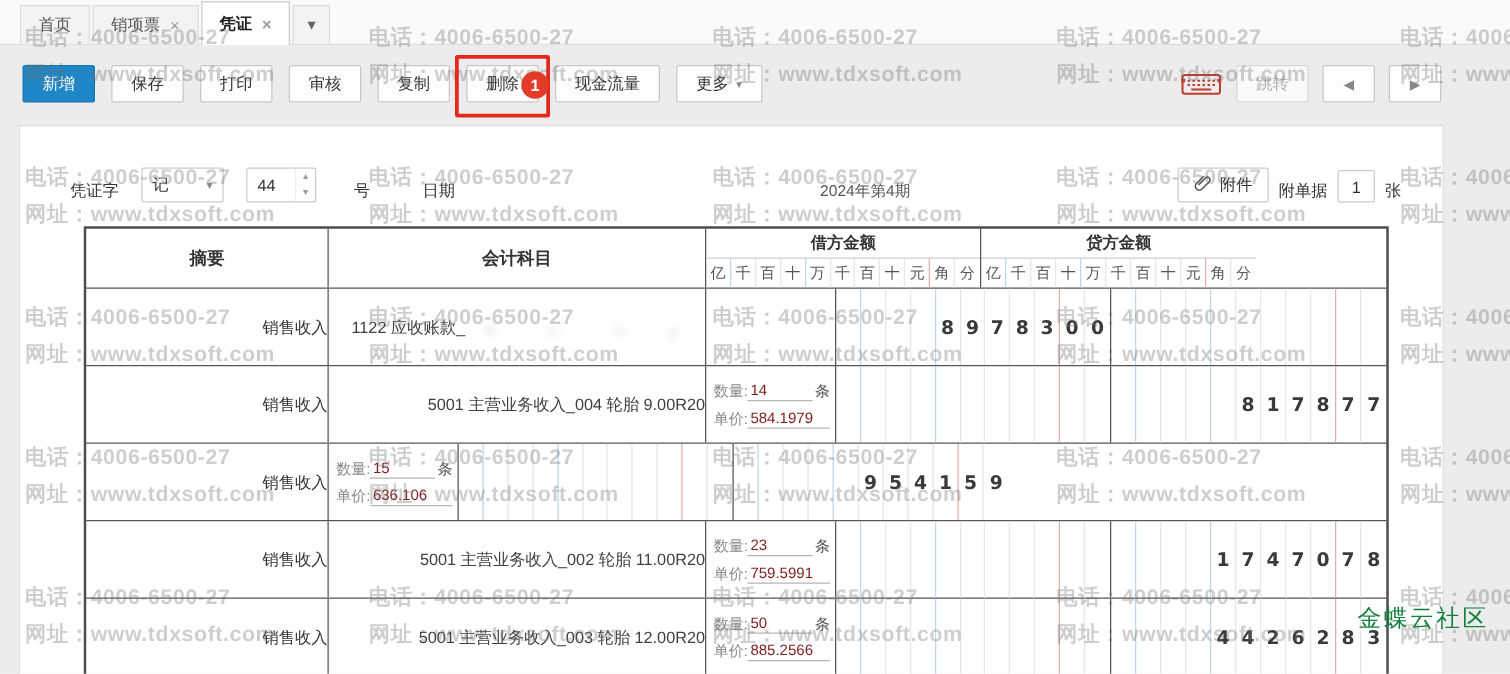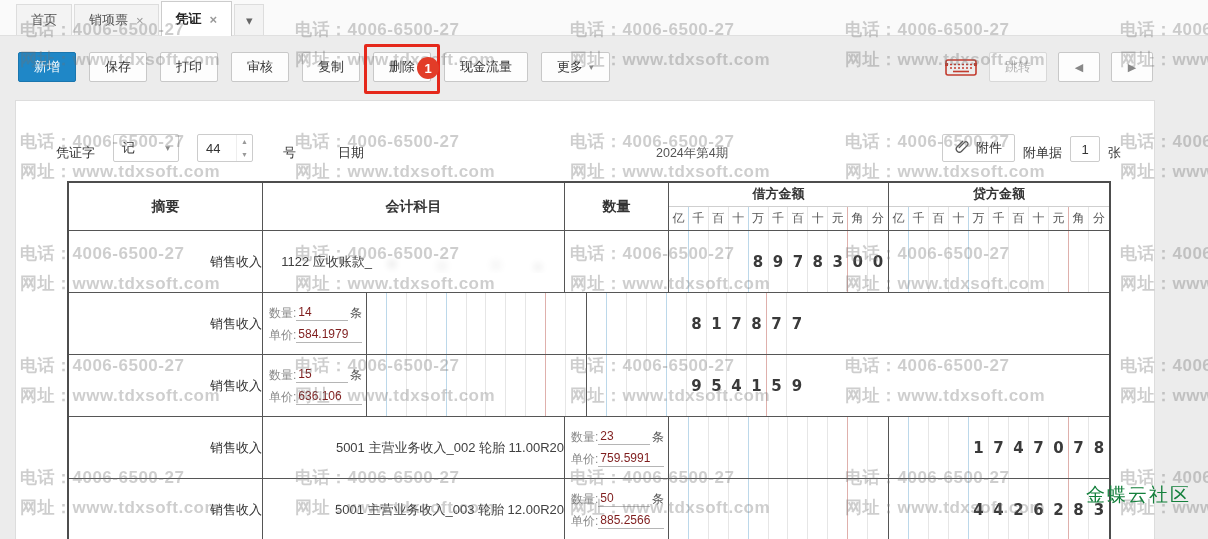--- a/index.html
+++ b/index.html
@@ -204,21 +204,20 @@
     </div>
     <span>附单据</span>
     <input class="cntbox" value="1" style="">
     <span>张</span>
   </div>
 
   <div class="vtable">
     <div class="thead">
       <div class="th w-sum">摘要</div>
       <div class="th w-acc">会计科目</div>
-      <div class="th w-qty">数量</div>
       <div class="th th-amt w-amt">
         <div class="amt-title">借方金额</div>
         <div class="amt-digits" id="debit-digit-headers">
             <span>亿</span>
             <span>千</span>
             <span>百</span>
             <span>十</span>
             <span>万</span>
             <span>千</span>
             <span>百</span>
@@ -280,20 +279,23 @@
             <span></span>
             <span></span>
             <span></span>
             <span></span>
             <span></span>
           </div>
         </div>
         <div class="trow">
           <div class="cell c-sum w-sum">
             <span>销售收入</span>
+          </div>
+          <div class="cell c-acc w-acc">
+            <span>5001 主营业务收入_004 轮胎 9.00R20</span>
           </div>
           <div class="cell c-qty w-qty">
             <div class="qline">
               <span class="qlabel">数量:</span>
               <span class="qval">14</span>
               <span class="qunit">条</span>
             </div>
             <div class="qline">
               <span class="qlabel">单价:</span>
               <span class="qval">584.1979</span>

